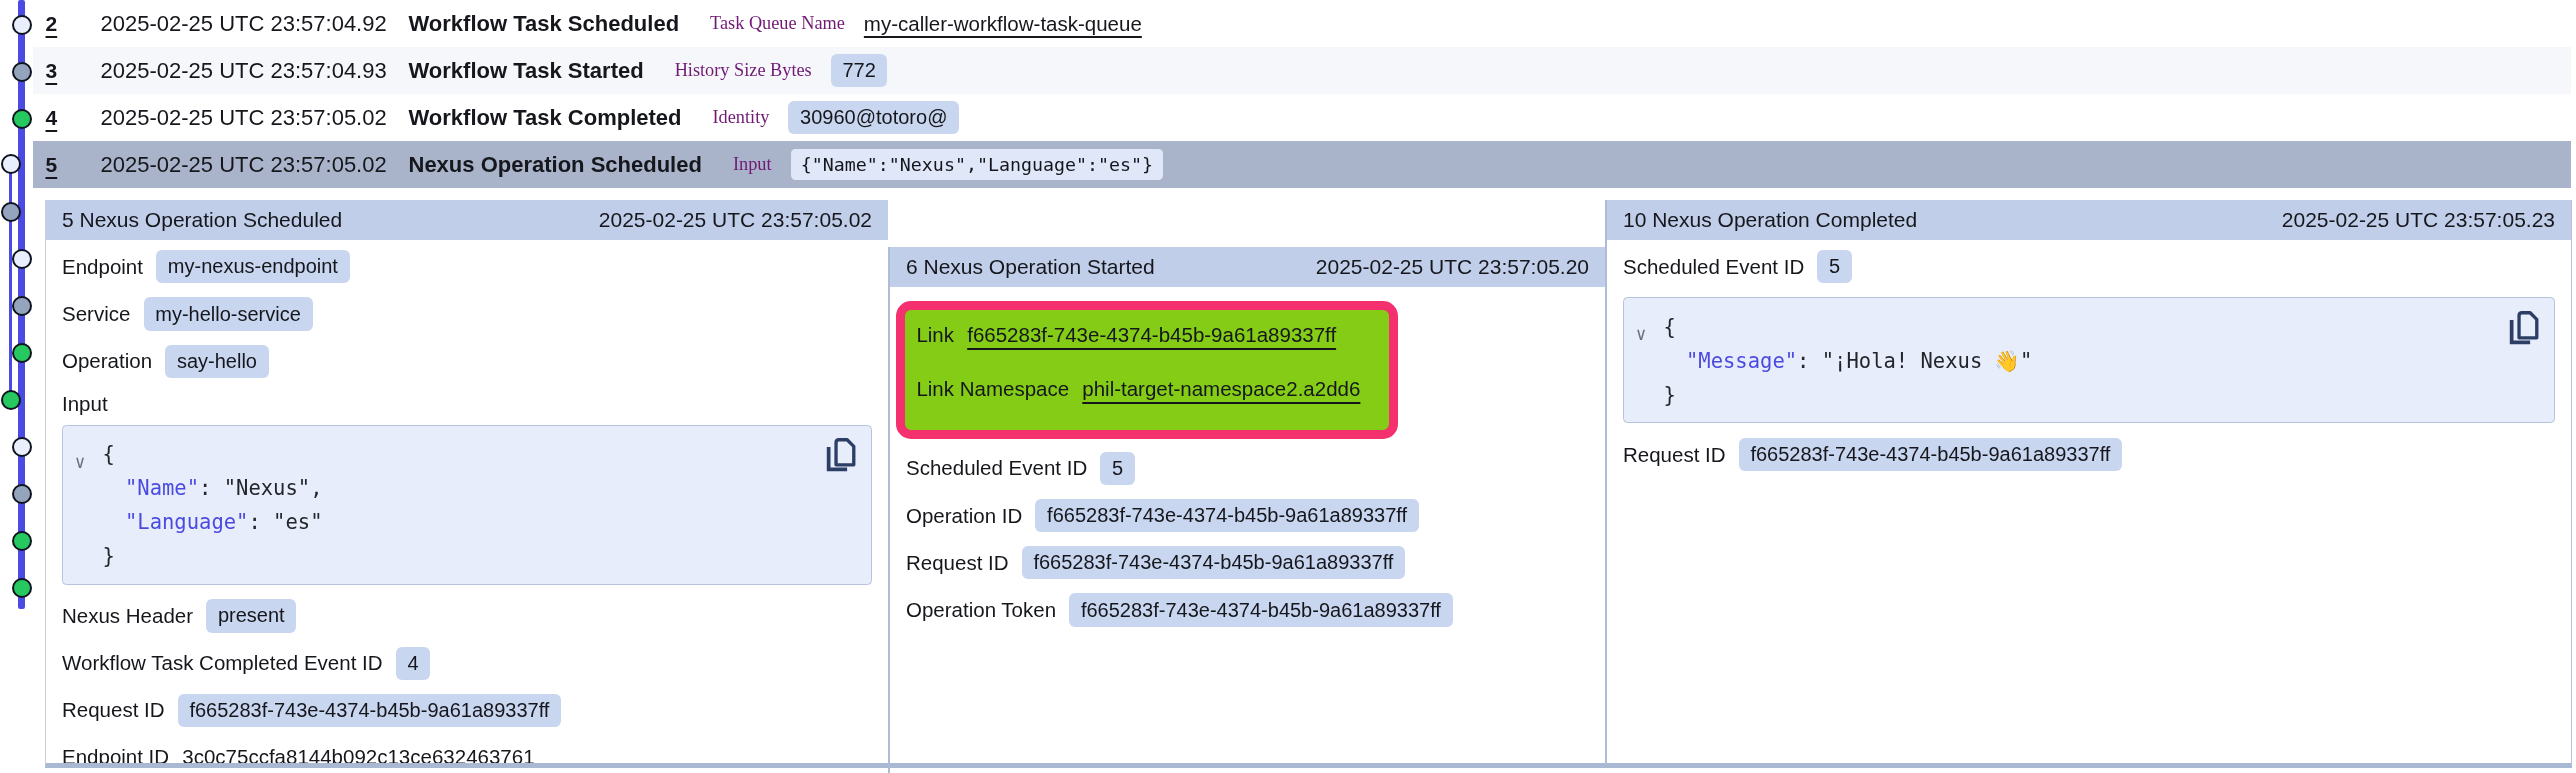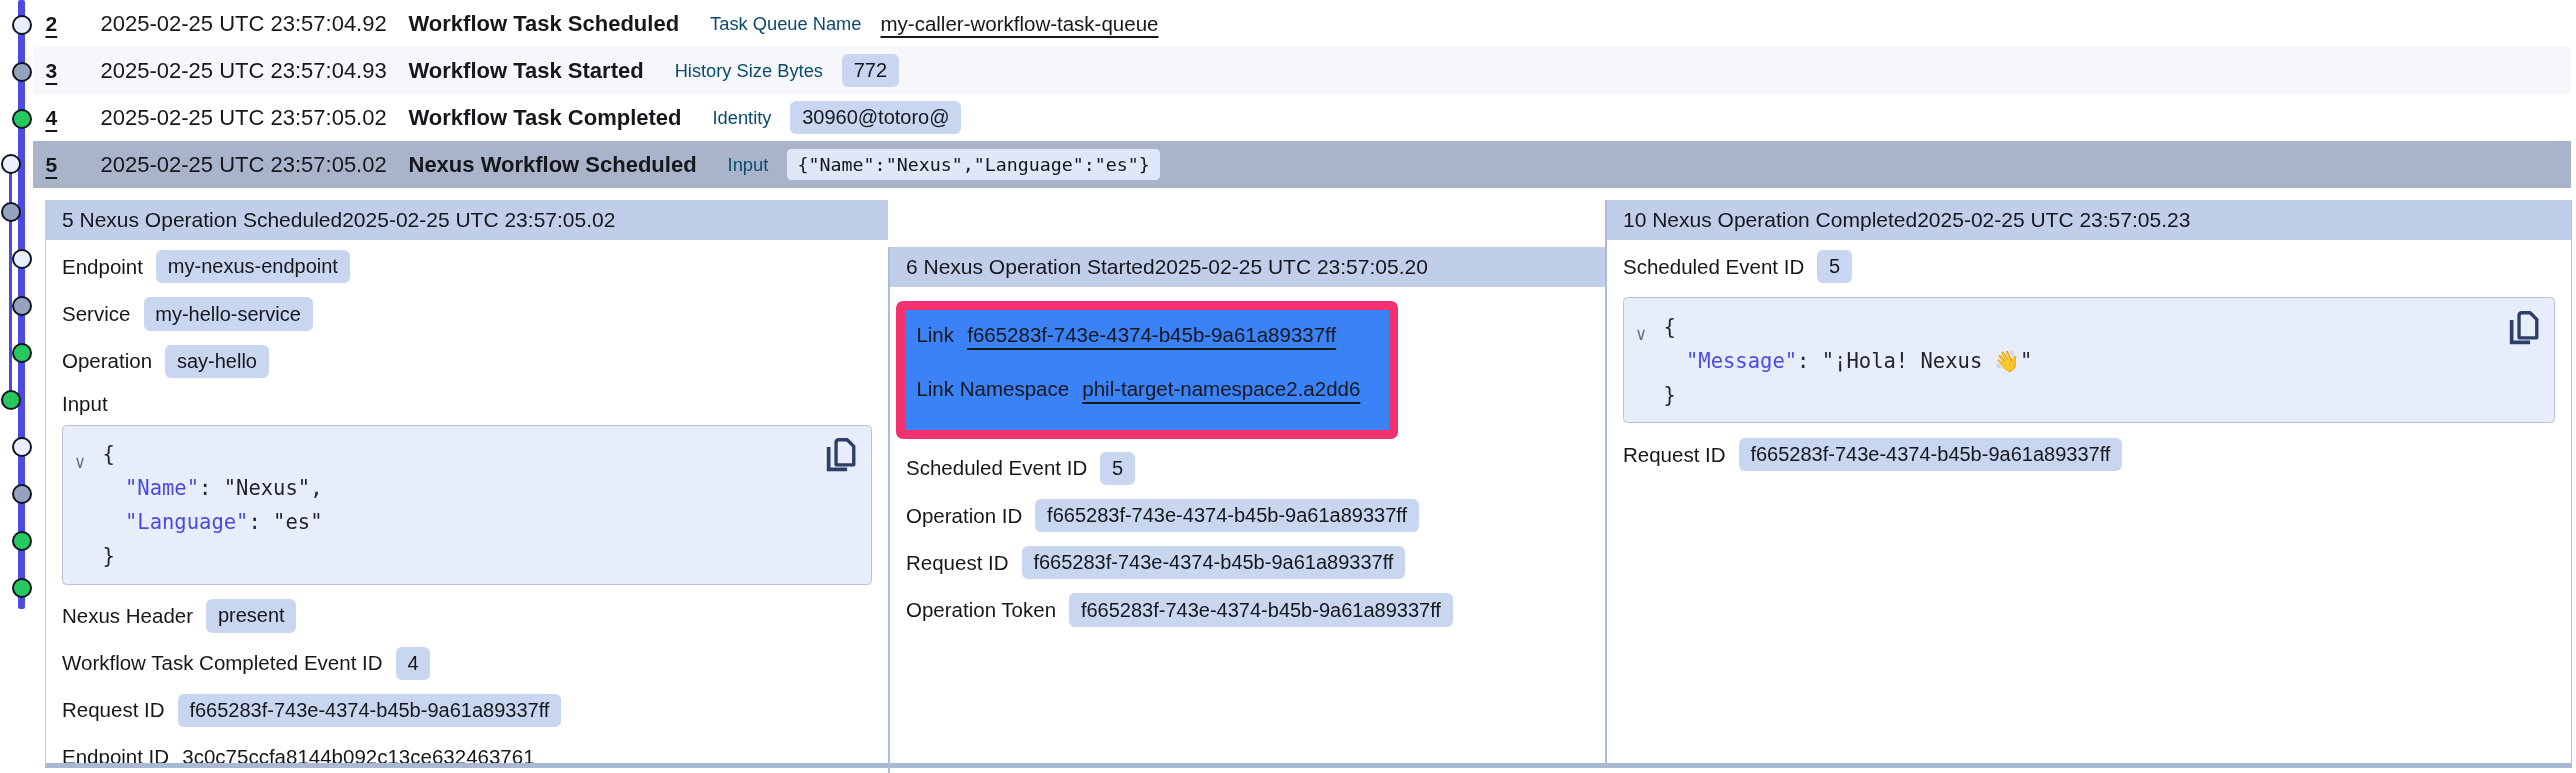--- a/index.html
+++ b/index.html
@@ -18,39 +18,39 @@
 
   
   .rows { position:absolute; left:33px; top:0; right:5.1px; }
   .evrow { height:47px; display:flex; align-items:center; padding-left:12.5px; }
   .evrow.alt { background:#f5f7fa; }
   .evrow.selected { background:#a9b3c9; }
   .ev-num { width:35px; font-size:21px; font-weight:600; text-decoration:underline;
             text-underline-offset:5.1px; text-decoration-thickness:1.8px; }
   .ev-time { width:308px; font-size:22px;margin-left:20px; }
   .ev-name { font-size:22px; font-weight:700; }
-  .ev-attr-label { font-size:18.3px; margin-left:31px; color:#0c4a6e; white-space:nowrap; }
+  .ev-attr-label { font-size:18.3px; margin-left:31px; color:#701a75; white-space:nowrap;font-family:Liberation Serif, serif; }
   .ev-attr-value { margin-left:19px; font-size:20.5px; white-space:nowrap; }
   .ev-link { text-decoration:underline; text-underline-offset:5.1px;
              text-decoration-thickness:2.2px; font-weight:500; }
   .badge { background:#c9d6f0; border-radius:5.9px; padding:5.1px 11.7px; font-size:20px; }
   .badge-mono { background:#e0e7f8; border-radius:4.4px; padding:5.1px 10.3px;
                 font-family:"DejaVu Sans Mono", monospace; font-size:18.3px; }
 
   
   .panels { position:absolute; left:45px; top:200px; width:2527px; height:568px;
             display:flex; border-left:1.5px solid #c9cfda; border-right:1.5px solid #b7c3da;
             border-bottom:5.1px solid #a9b8d3; background:#ffffff; }
   .panel { height:100%; overflow:hidden; }
   .panel + .panel { border-left:2.2px solid #aebcd8; }
   .panel-1 { width:842px; }
   .panel-2 { width:717px;margin-top:47px; }
   .panel-3 { flex:1; }
   .panel-header { height:40px; background:#c1cee9; display:flex; align-items:center;
-                  justify-content:flex-start; padding:0 16px; font-size:21px; }
+                  justify-content:space-between; padding:0 16px; font-size:21px; }
   .panel-title { white-space:nowrap; }
   .panel-time  { white-space:nowrap; }
   .panel-body { padding:10.3px 16px 0 16px; }
   .field { display:flex; align-items:center; min-height:32px; margin-bottom:14px; }
   .field-label { font-size:20.5px; margin-right:13.2px; white-space:nowrap; }
   .field-link { font-size:20.5px; font-weight:500; text-decoration:underline;
                 text-underline-offset:5.9px; text-decoration-thickness:2.2px; white-space:nowrap; }
   .section-label { font-size:20.5px; margin:4.4px 0 8.8px 0; }
 
   
@@ -60,21 +60,21 @@
                 line-height:34px; color:#23252b; }
   .json-line { white-space:pre; }
   .json-indent1 { padding-left:20.5px; }
   .json-indent2 { padding-left:43px; }
   .json-key { color:#4a4ae0; }
   .json-chevron { position:absolute; left:11.7px; top:19px; color:#6b7280; font-size:17.6px; }
   .copy-btn { position:absolute; right:14.7px; top:10.3px; width:34px; height:37px; }
 
   
   .hl-box { width:502px; margin:3.7px 0 13.2px -10.3px; padding:8.8px 17.6px 2.9px 11.7px;
-            border:9.5px solid #f5306e; border-radius:7px; background:#3b82f6; }
+            border:9.5px solid #f5306e; border-radius:15px; background:#84cc16; }
   .hl-box .field { margin-bottom:22px; }
 
   .mb-json { margin-bottom:14.7px; }
 </style>
 </head>
 <body>
 
 <div class="stage">
 
   <div class="timeline">
@@ -120,21 +120,21 @@
       <span class="ev-num">4</span>
       <span class="ev-time">2025-02-25 UTC 23:57:05.02</span>
       <span class="ev-name">Workflow Task Completed</span>
       <span class="ev-attr-label">Identity</span>
       <span class="ev-attr-value badge">30960@totoro@</span>
     </div>
 
     <div class="evrow selected">
       <span class="ev-num">5</span>
       <span class="ev-time">2025-02-25 UTC 23:57:05.02</span>
-      <span class="ev-name">Nexus Workflow Scheduled</span>
+      <span class="ev-name">Nexus Operation Scheduled</span>
       <span class="ev-attr-label">Input</span>
       <span class="ev-attr-value badge-mono">{"Name":"Nexus","Language":"es"}</span>
     </div>
   </div>
 
   <div class="panels">
 
     <div class="panel panel-1">
       <div class="panel-header">
         <span class="panel-title">5 Nexus Operation Scheduled</span>

